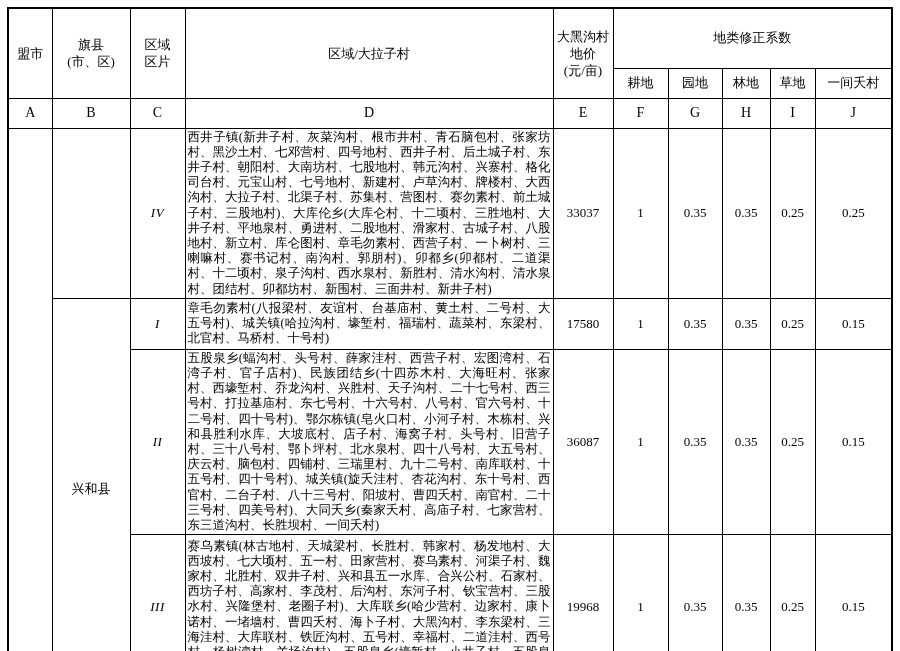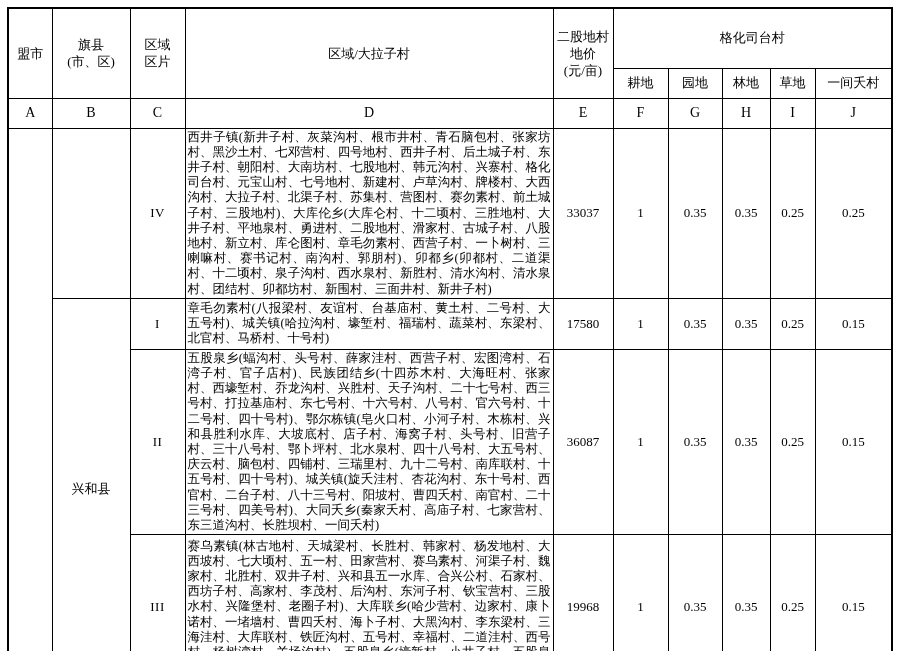--- a/index.html
+++ b/index.html
@@ -46,21 +46,21 @@
   }
   tr.r-hdr    { height: 60px; }
   tr.r-sub    { height: 30px; }
   tr.r-letters{ height: 30px; }
   tr.r-iv     { height: 168px; }
   tr.r-i      { height: 51px; }
   tr.r-ii     { height: 183px; }
   tr.r-iii    { height: 145px; }
   .hl { display: block; line-height: 17px; }
   .letters td { font-size: 14px; }
-  .zone-cell  { font-size: 14px; letter-spacing: 0.5px; }
+  .zone-cell  { font-size: 14px; letter-spacing: 0.5px; font-style: italic; }
   .price-cell { font-size: 13.5px; }
 </style>
 </head>
 <body>
 
 <div class="sheet">
   <table class="price-table">
     <colgroup>
       <col style="width:44px">
       <col style="width:78px">
@@ -84,25 +84,25 @@
         <span class="hl">(市、区)</span>
       </th>
       <th rowspan="2">
         <span class="hl">区域</span>
         <span class="hl">区片</span>
       </th>
       <th rowspan="2">
         <span class="hl">区域/大拉子村</span>
       </th>
       <th rowspan="2">
-        <span class="hl">二股地村</span>
+        <span class="hl">大黑沟村</span>
         <span class="hl">地价</span>
         <span class="hl">(元/亩)</span>
       </th>
-      <th colspan="5">格化司台村</th>
+      <th colspan="5">地类修正系数</th>
     </tr>
     <tr class="r-sub">
       <th>耕地</th>
       <th>园地</th>
       <th>林地</th>
       <th>草地</th>
       <th>一间夭村</th>
     </tr>
 
     <tr class="r-letters letters">

